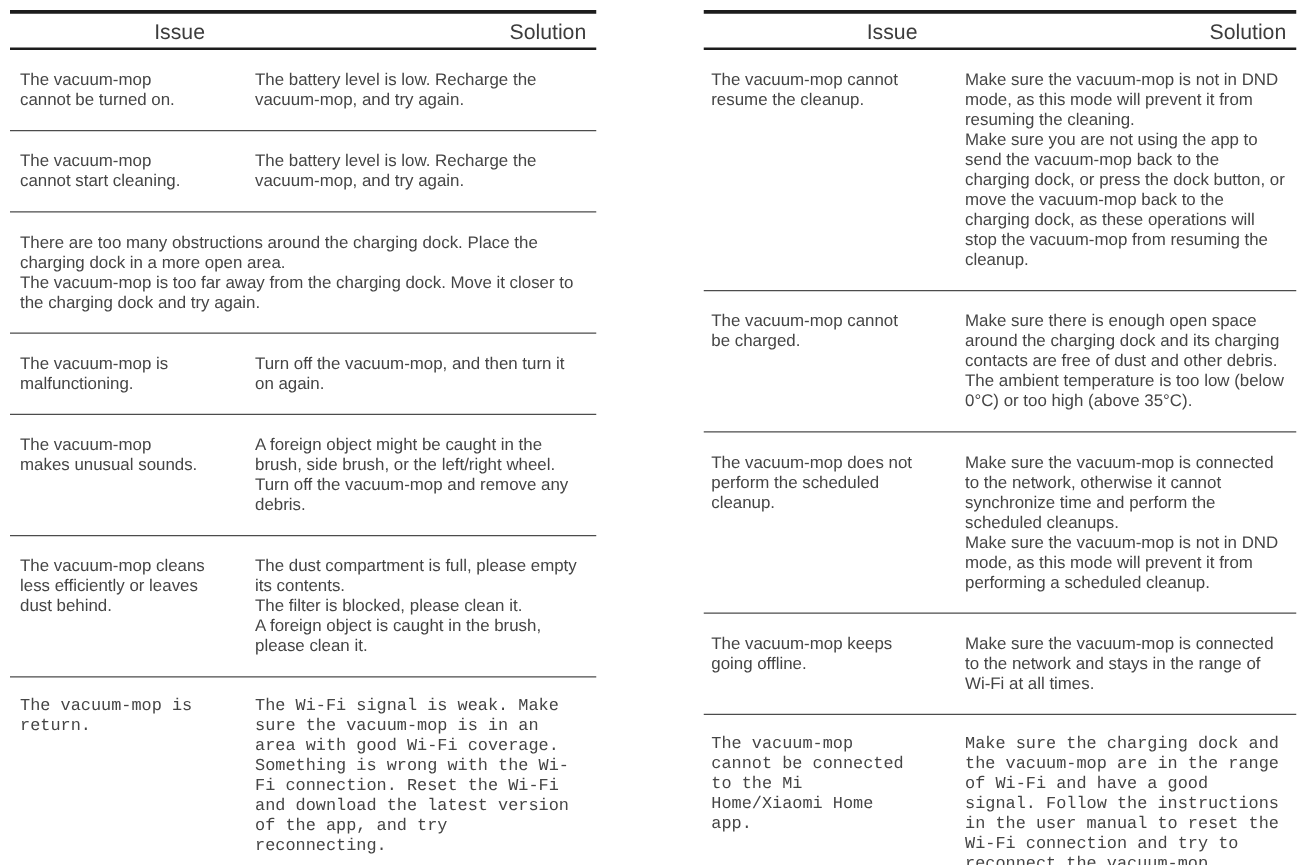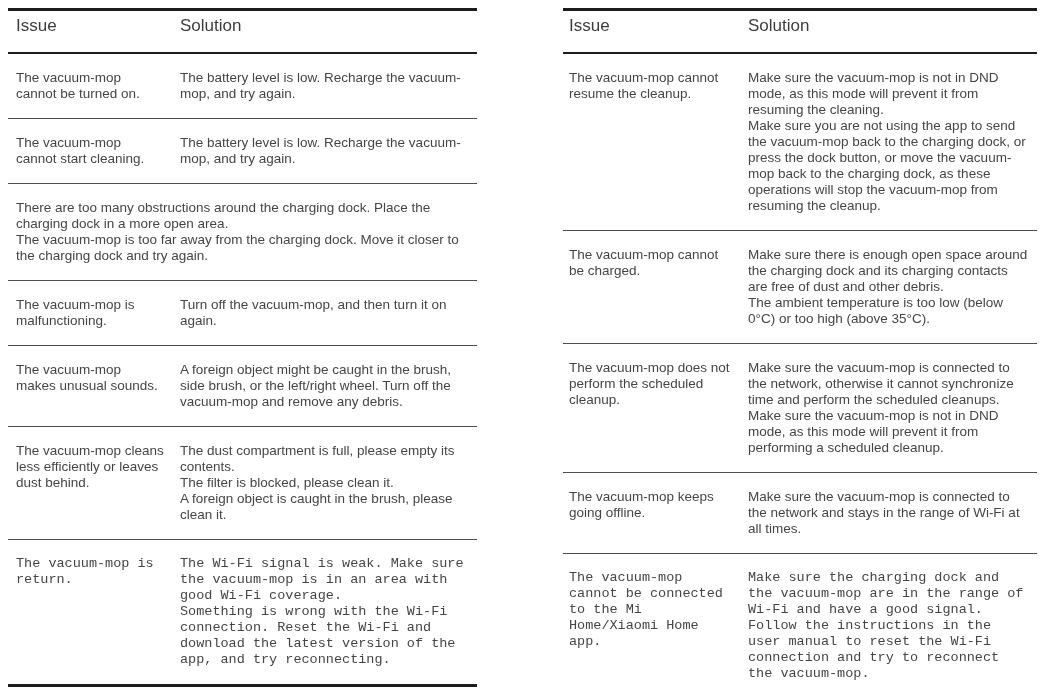--- a/index.html
+++ b/index.html
@@ -18,25 +18,27 @@
 
   .t-head {
     display: flex;
     border-top: 3px solid #1c1c1c;
     border-bottom: 2px solid #1c1c1c;
   }
   .th {
     font-size: 17px;
     line-height: 20px;
     color: #3c3c3c;
-    padding: 5px 8px 16px 8px;
+    padding: 5px 8px 2px 8px;
+    text-align: right;
   }
   .t-row {
     display: flex;
     border-bottom: 1px solid #4c4c4c;
+    gap: 24px;
   }
   .t-row:last-child { border-bottom: 3px solid #1c1c1c; font-family: Liberation Mono, monospace; }
   .td {
     font-size: 13.5px;
     line-height: 16px;
     color: #454545;
     padding: 16px 8px 16px 8px;
     white-space: pre-line;
   }
   .issue-col { width: 164px; flex-shrink: 0; }

